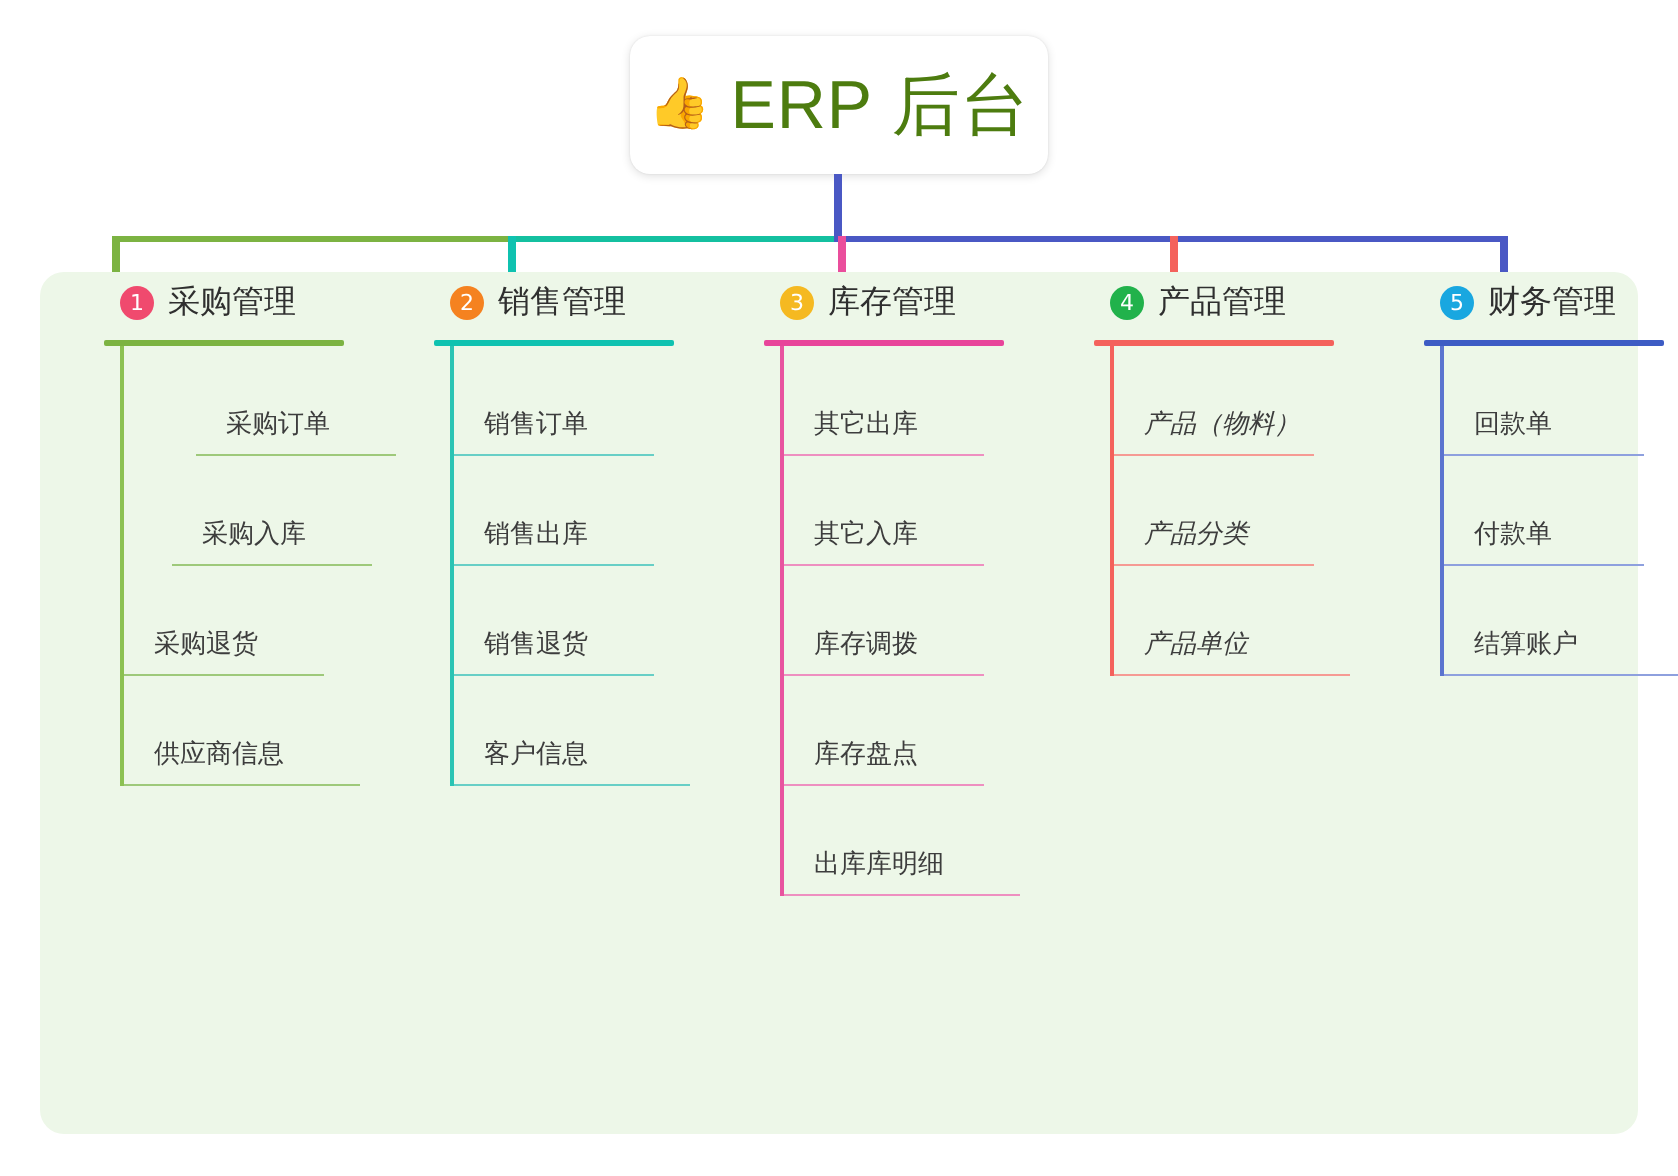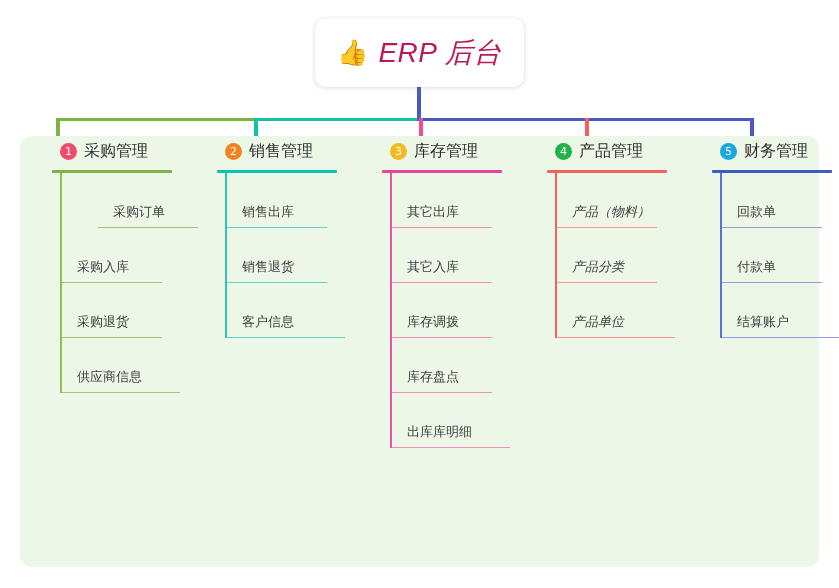--- a/index.html
+++ b/index.html
@@ -31,25 +31,24 @@
     justify-content: center;
     gap: 10px;
     box-sizing: border-box;
   }
   #root-emoji {
     font-size: 25px;
     line-height: 1;
     display: block;
   }
   #root-title {
-    font-size: 28px;
-    color: #be185d;
+    font-size: 34px;
+    color: #4d7c0f;
     letter-spacing: 0.5px;
     white-space: nowrap;
-    font-style: italic;
   }
 
   
   .conn {
     position: absolute;
   }
 
   
   #panel {
     position: absolute;
@@ -153,38 +152,41 @@
       <div class="column" style="left: 20px;">
         <div class="col-header">
           <span class="badge" style="background: rgb(240, 74, 110);">1</span>
           <span class="col-title">采购管理</span>
         </div>
         <div class="col-rule" style="background: rgb(124, 179, 66);"></div>
         <div class="leaf-list" style="border-left-color: rgb(140, 193, 82);">
           <div class="leaf" style="border-bottom-color: rgb(158, 201, 122); width: 100px; margin-left: 36px;">
             <span class="leaf-label">采购订单</span>
           </div>
-          <div class="leaf" style="border-bottom-color: rgb(158, 201, 122); width: 100px;">
+          <div class="leaf" style="border-bottom-color: rgb(158, 201, 122); width: 100px; margin-left: 24px;">
             <span class="leaf-label">采购入库</span>
           </div>
           <div class="leaf" style="border-bottom-color: rgb(158, 201, 122); width: 100px;">
             <span class="leaf-label">采购退货</span>
           </div>
           <div class="leaf" style="border-bottom-color: rgb(158, 201, 122); width: 118px;">
             <span class="leaf-label">供应商信息</span>
           </div>
         </div>
       </div>
       <div class="column" style="left: 185px;">
         <div class="col-header">
           <span class="badge" style="background: rgb(245, 130, 32);">2</span>
           <span class="col-title">销售管理</span>
         </div>
         <div class="col-rule" style="background: rgb(15, 194, 176);"></div>
         <div class="leaf-list" style="border-left-color: rgb(43, 196, 180);">
+          <div class="leaf" style="border-bottom-color: rgb(103, 207, 198); width: 100px;">
+            <span class="leaf-label">销售订单</span>
+          </div>
           <div class="leaf" style="border-bottom-color: rgb(103, 207, 198); width: 100px;">
             <span class="leaf-label">销售出库</span>
           </div>
           <div class="leaf" style="border-bottom-color: rgb(103, 207, 198); width: 100px;">
             <span class="leaf-label">销售退货</span>
           </div>
           <div class="leaf" style="border-bottom-color: rgb(103, 207, 198); width: 118px;">
             <span class="leaf-label">客户信息</span>
           </div>
         </div>

